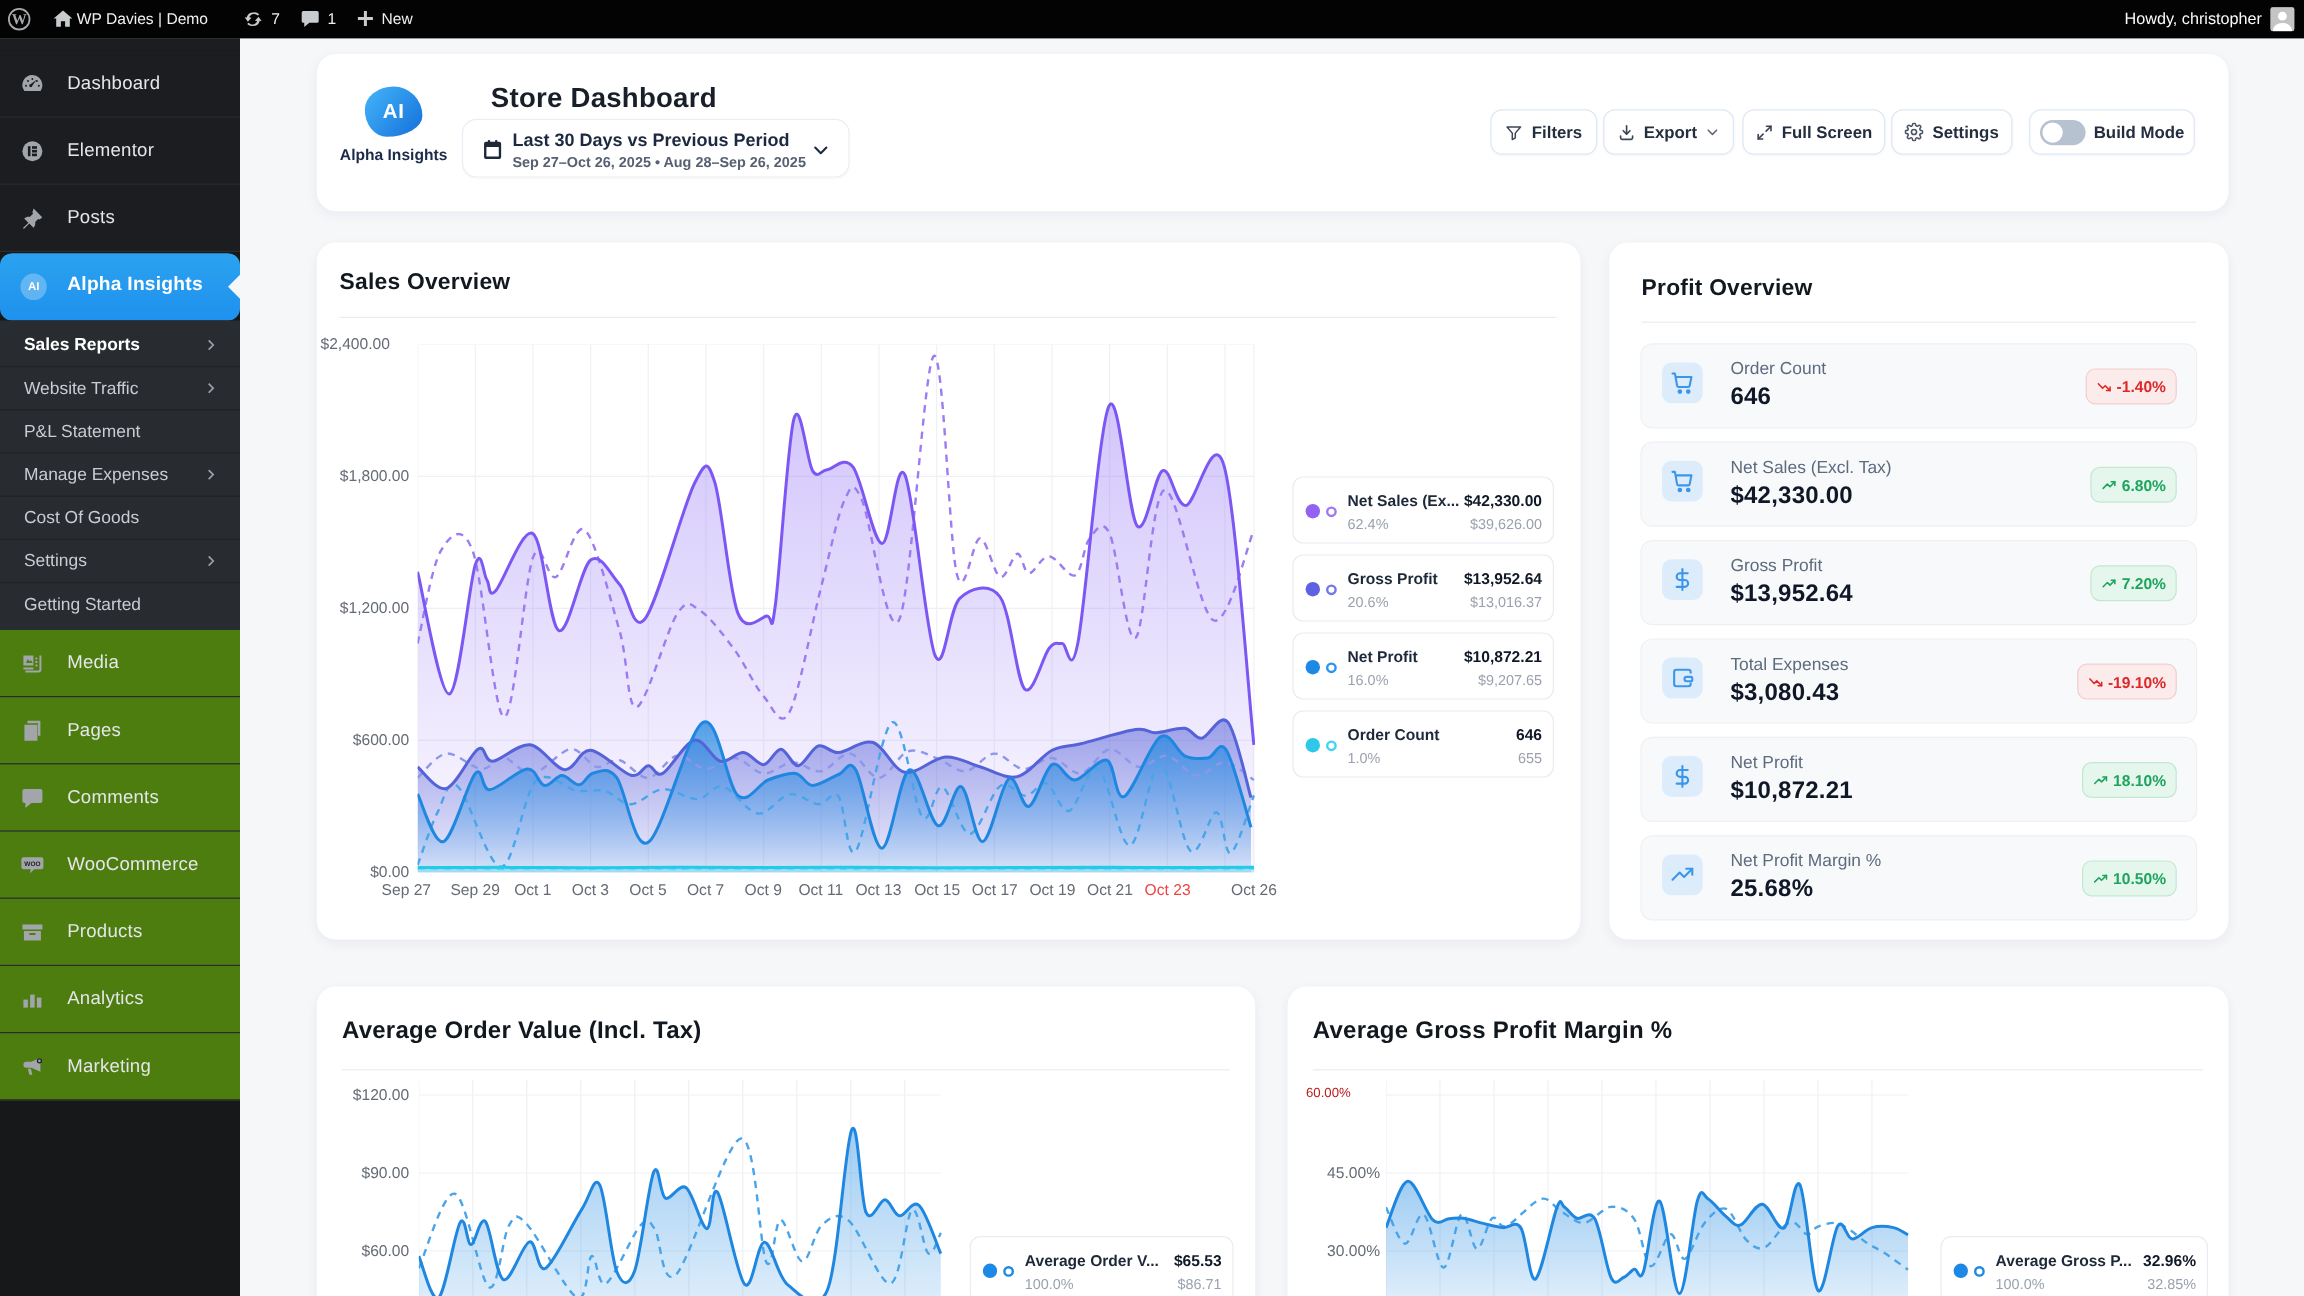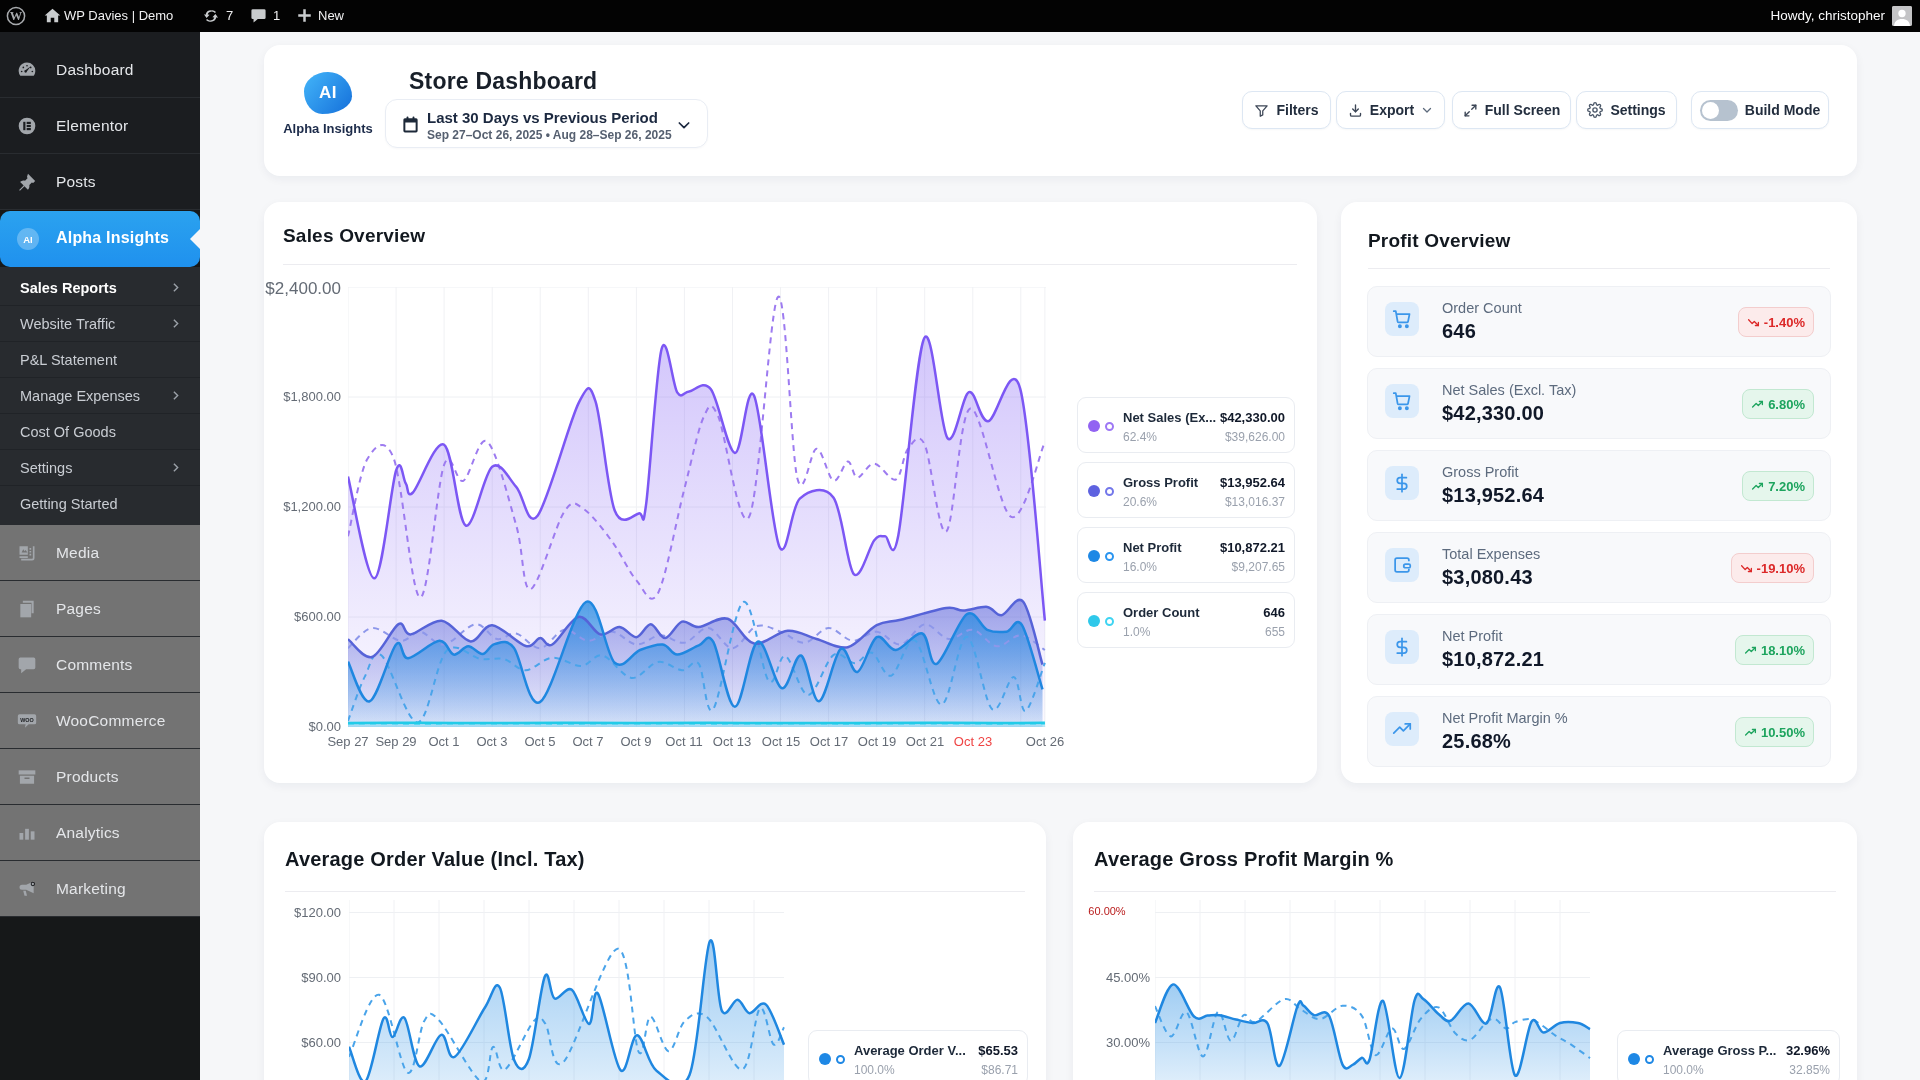--- a/index.html
+++ b/index.html
@@ -130,21 +130,21 @@
     </div>
     <div class="smitem">Cost Of Goods</div>
     <div class="smitem">Settings
       <svg class="abs" style="right:18px;top:11px" width="13" height="13" viewBox="0 0 24 24" fill="none" stroke="#9ba1a8" stroke-width="2.6">
             <polyline points="9 5 16 12 9 19"></polyline>
           </svg>
     </div>
     <div class="smitem" style="border-bottom:none;">Getting Started</div>
   </div>
 
-  <div class="abs" style="left:0;top:493px;width:200px;background:#737373;text-align:right;">
+  <div class="abs" style="left:0;top:493px;width:200px;background:#4d7c0f;text-align:right;">
     <div class="mitem">
       <svg class="ic" viewBox="0 0 24 24" fill="#a2a6ab">
         <path d="M3 4 h10 v10 H3 Z M5.5 11.5 l2-4 1.6 2.4 1.2-1.6 2.2 3.2 Z" fill-rule="evenodd"></path>
         <path d="M15 6 h2 v2 h-2 Z M15 9.5 h2 v2 h-2 Z M15 13 h2 v2 h-2 Z M3 16 h10 v2 H3 Z"></path>
         <path d="M19 4 h2 v14 a3 3 0 0 1 -3 3 H5 v-2 h13 a1 1 0 0 0 1 -1 Z"></path>
       </svg>
       <div class="lb">Media</div>
     </div>
     <div class="mitem">
       <svg class="ic" viewBox="0 0 24 24" fill="#a2a6ab">
@@ -310,36 +310,36 @@
 <path d="M0.0 436.0 C12.0 435.9 48.1 435.8 72.1 435.8 C96.1 435.8 120.2 436.1 144.2 436.1 C168.2 436.1 192.2 435.8 216.3 435.8 C240.3 435.8 264.3 436.0 288.4 436.0 C312.4 436.0 336.4 435.8 360.5 435.8 C384.5 435.8 408.5 436.1 432.5 436.1 C456.6 436.2 480.6 436.0 504.6 436.0 C528.7 435.9 552.7 435.8 576.7 435.8 C600.8 435.8 628.8 436.0 648.8 436.0 C668.8 436.0 688.9 435.8 696.9 435.8 L696.9 440.0 L0.0 440.0 Z" fill="rgba(44,205,236,0.30)"></path>
 <path d="M0.0 249.3 C3.2 236.5 11.6 185.3 19.2 172.3 C26.8 159.3 36.8 148.4 45.7 171.4 C54.5 194.5 63.7 309.5 72.1 310.6 C80.5 311.6 88.9 197.3 96.1 177.8 C103.3 158.4 108.1 197.6 115.3 193.8 C122.6 189.9 130.6 147.3 139.4 154.7 C148.2 162.2 161.0 213.7 168.2 238.3 C175.4 262.9 174.6 304.6 182.6 302.3 C190.6 300.0 207.5 238.0 216.3 224.6 C225.1 211.2 227.5 216.8 235.5 221.8 C243.5 226.9 255.5 242.9 264.3 254.8 C273.1 266.8 280.8 284.8 288.4 293.3 C296.0 301.9 302.0 321.4 310.0 306.2 C318.0 290.9 328.8 231.0 336.4 201.7 C344.0 172.3 350.0 142.2 355.6 130.2 C361.3 118.1 362.5 112.7 370.1 129.2 C377.7 145.8 391.3 249.5 401.3 229.5 C411.3 209.6 422.1 16.0 430.1 9.7 C438.1 3.4 443.0 166.3 449.4 191.6 C455.8 216.9 462.6 161.3 468.6 161.7 C474.6 162.1 480.2 191.6 485.4 193.8 C490.6 195.9 495.8 175.1 499.8 174.5 C503.8 174.0 505.0 190.3 509.4 190.7 C513.8 191.0 519.8 176.2 526.3 176.6 C532.7 176.9 542.3 194.9 547.9 192.5 C553.5 190.1 555.1 167.7 559.9 161.9 C564.7 156.1 570.3 143.9 576.7 157.7 C583.1 171.4 590.7 250.6 598.3 244.6 C606.0 238.5 611.6 123.8 622.4 121.4 C633.2 118.9 650.8 224.3 663.2 229.9 C675.6 235.5 691.3 167.3 696.9 154.7" fill="none" stroke="#9d7bf0" stroke-width="2" stroke-dasharray="6 5"></path>
 <path d="M0.0 361.2 C4.0 357.8 15.2 342.2 24.0 341.0 C32.8 339.8 44.9 353.2 52.9 353.8 C60.9 354.4 64.9 344.1 72.1 344.7 C79.3 345.3 86.9 358.7 96.1 357.5 C105.3 356.3 118.5 338.3 127.4 337.3 C136.2 336.4 142.2 350.5 149.0 352.0 C155.8 353.5 161.0 345.0 168.2 346.5 C175.4 348.0 184.2 361.8 192.2 361.2 C200.2 360.6 208.3 344.1 216.3 342.8 C224.3 341.6 232.3 353.5 240.3 353.8 C248.3 354.1 256.3 344.1 264.3 344.7 C272.3 345.3 280.4 356.9 288.4 357.5 C296.4 358.1 304.4 348.6 312.4 348.3 C320.4 348.0 328.4 356.9 336.4 355.7 C344.4 354.4 352.4 340.1 360.5 341.0 C368.5 341.9 376.5 361.5 384.5 361.2 C392.5 360.9 400.5 341.9 408.5 339.2 C416.5 336.4 424.5 341.9 432.5 344.7 C440.6 347.4 448.6 356.3 456.6 355.7 C464.6 355.1 472.6 341.3 480.6 341.0 C488.6 340.7 496.6 353.2 504.6 353.8 C512.6 354.4 520.7 344.1 528.7 344.7 C536.7 345.3 544.7 358.7 552.7 357.5 C560.7 356.3 568.7 338.3 576.7 337.3 C584.7 336.4 592.7 351.1 600.8 352.0 C608.8 352.9 616.8 341.6 624.8 342.8 C632.8 344.1 640.8 358.4 648.8 359.3 C656.8 360.3 664.8 347.7 672.8 348.3 C680.9 348.9 692.9 360.6 696.9 363.0" fill="none" stroke="#8d97ea" stroke-width="2" stroke-dasharray="6 5"></path>
 <path d="M0.0 433.9 C2.8 426.6 11.2 400.5 16.8 389.6 C22.4 378.7 24.8 360.9 33.6 368.5 C42.5 376.1 58.9 436.2 69.7 435.4 C80.5 434.7 88.1 374.5 98.5 363.9 C108.9 353.3 122.6 370.4 132.2 371.8 C141.8 373.2 148.6 370.3 156.2 372.2 C163.8 374.1 169.8 383.4 177.8 383.2 C185.8 382.9 195.0 371.4 204.3 370.7 C213.5 370.0 224.7 379.3 233.1 378.9 C241.5 378.6 246.3 366.5 254.7 368.5 C263.1 370.5 274.3 389.8 283.6 390.9 C292.8 391.9 301.6 376.2 310.0 374.9 C318.4 373.6 327.2 382.9 334.0 383.2 C340.8 383.5 345.6 370.3 350.8 376.8 C356.0 383.2 357.8 432.3 365.3 422.0 C372.7 411.7 386.1 319.7 395.3 315.0 C404.5 310.2 413.5 384.6 420.5 393.6 C427.5 402.6 430.7 366.5 437.3 368.9 C444.0 371.2 452.2 408.0 460.2 407.9 C468.2 407.8 477.6 373.4 485.4 368.1 C493.2 362.8 500.6 376.6 507.0 376.2 C513.4 375.8 517.8 363.7 523.9 365.8 C529.9 367.8 535.9 390.7 543.1 388.7 C550.3 386.6 558.7 348.6 567.1 353.5 C575.5 358.3 584.9 418.2 593.5 417.6 C602.2 417.0 610.4 349.1 618.8 349.8 C627.2 350.5 636.2 415.3 644.0 422.0 C651.8 428.7 660.0 389.6 665.6 389.9 C671.2 390.3 672.4 426.2 677.6 423.9 C682.9 421.5 693.7 383.8 696.9 375.8" fill="none" stroke="#4aa4ea" stroke-width="2" stroke-dasharray="6 5"></path>
 <path d="M0.0 436.7 C12.0 436.7 48.1 436.9 72.1 436.9 C96.1 436.9 120.2 436.7 144.2 436.7 C168.2 436.7 192.2 436.9 216.3 436.9 C240.3 436.9 264.3 436.7 288.4 436.7 C312.4 436.7 336.4 436.9 360.5 436.9 C384.5 436.9 408.5 436.7 432.5 436.7 C456.6 436.7 480.6 436.9 504.6 436.9 C528.7 436.9 552.7 436.7 576.7 436.7 C600.8 436.7 628.8 436.9 648.8 436.9 C668.8 436.9 688.9 436.7 696.9 436.7" fill="none" stroke="#55d7f2" stroke-width="2" stroke-dasharray="6 5"></path>
 <path d="M0.0 189.6 C4.4 206.5 18.4 292.3 26.4 291.3 C34.4 290.3 42.9 199.4 48.1 183.5 C53.3 167.7 54.9 192.5 57.7 196.2 C60.5 199.8 58.5 211.9 64.9 205.5 C71.3 199.1 87.3 152.2 96.1 157.7 C104.9 163.2 109.7 234.9 117.7 238.5 C125.8 242.2 135.8 186.1 144.2 179.7 C152.6 173.2 160.6 191.7 168.2 199.8 C175.8 208.0 179.4 242.4 189.8 228.4 C200.2 214.4 221.1 134.9 230.7 115.9 C240.3 96.9 241.5 96.5 247.5 114.4 C253.5 132.3 259.5 204.8 266.7 223.5 C273.9 242.2 285.6 227.3 290.8 226.4 C296.0 225.5 294.2 245.6 298.0 218.2 C301.8 190.8 308.4 80.8 313.6 62.0 C318.8 43.2 324.6 98.3 329.2 105.4 C333.8 112.5 335.6 105.0 341.2 104.5 C346.8 104.0 355.2 92.1 362.9 102.3 C370.5 112.5 379.7 164.8 386.9 165.9 C394.1 167.0 398.7 93.1 406.1 108.7 C413.5 124.3 423.7 242.3 431.3 259.4 C438.9 276.6 442.8 219.7 451.8 211.6 C460.8 203.4 476.4 197.9 485.4 210.5 C494.4 223.1 499.0 280.0 505.8 287.1 C512.6 294.2 521.1 259.5 526.3 253.2 C531.5 246.9 533.1 249.9 537.1 249.2 C541.1 248.4 543.8 281.4 550.3 248.4 C556.8 215.4 568.0 67.4 576.2 51.2 C584.4 34.9 592.1 142.1 599.5 151.1 C607.0 160.1 614.2 108.0 620.9 105.2 C627.7 102.4 631.6 134.8 640.2 134.2 C648.7 133.6 662.7 68.1 672.1 101.4 C681.6 134.6 692.7 295.0 696.9 333.7" fill="none" stroke="#7c57f4" stroke-width="2.5" stroke-linejoin="round"></path>
 <path d="M0.0 352.2 C4.0 355.1 15.6 372.5 24.0 370.0 C32.4 367.5 44.1 340.9 50.5 337.1 C56.9 333.4 55.3 348.0 62.5 347.4 C69.7 346.8 83.7 332.5 93.7 333.7 C103.7 334.8 114.1 353.6 122.6 354.4 C131.0 355.1 135.0 337.5 144.2 338.2 C153.4 339.0 169.8 356.8 177.8 359.0 C185.8 361.1 187.8 351.3 192.2 351.1 C196.6 350.8 197.8 361.0 204.3 357.5 C210.7 354.0 222.7 331.5 230.7 329.8 C238.7 328.1 245.5 345.7 252.3 347.4 C259.1 349.1 265.5 339.6 271.5 340.1 C277.5 340.5 283.2 350.6 288.4 350.2 C293.6 349.7 298.0 337.2 302.8 337.3 C307.6 337.5 312.0 351.5 317.2 351.1 C322.4 350.6 328.4 336.4 334.0 334.6 C339.6 332.8 343.2 340.5 350.8 340.1 C358.4 339.6 370.5 329.1 379.7 331.8 C388.9 334.6 396.1 354.6 406.1 356.6 C416.1 358.6 429.3 344.5 439.7 343.8 C450.2 343.0 458.6 349.2 468.6 352.0 C478.6 354.8 489.8 362.5 499.8 360.2 C509.8 358.0 519.8 342.8 528.7 338.2 C537.5 333.7 541.1 335.6 552.7 332.8 C564.3 329.9 587.9 322.5 598.3 321.0 C608.8 319.5 608.4 323.8 615.2 323.6 C622.0 323.4 632.8 319.2 639.2 319.9 C645.6 320.7 647.6 329.0 653.6 328.2 C659.6 327.3 668.4 306.5 675.2 314.8 C682.1 323.0 691.3 367.2 694.5 377.7" fill="none" stroke="#5663d8" stroke-width="2.5" stroke-linejoin="round"></path>
 <path d="M0.0 374.7 C3.6 381.3 13.6 417.2 21.6 414.3 C29.6 411.5 41.7 364.7 48.1 357.5 C54.5 350.3 52.9 371.9 60.1 371.2 C67.3 370.6 83.7 354.4 91.3 353.8 C98.9 353.2 100.9 366.7 105.7 367.6 C110.5 368.5 115.3 359.4 120.2 359.3 C125.0 359.2 130.2 367.4 134.6 367.0 C139.0 366.7 141.4 358.2 146.6 357.1 C151.8 356.1 158.2 351.2 165.8 360.8 C173.4 370.4 180.2 422.5 192.2 414.9 C204.3 407.2 225.5 321.5 237.9 315.0 C250.3 308.5 257.7 367.8 266.7 375.8 C275.7 383.8 284.0 366.1 292.0 363.0 C300.0 359.9 308.6 356.7 314.8 357.5 C321.0 358.3 323.2 367.4 329.2 367.6 C335.2 367.7 344.8 360.6 350.8 358.4 C356.8 356.3 359.2 344.5 365.3 354.8 C371.3 365.0 379.5 419.9 386.9 419.8 C394.3 419.8 401.9 357.7 409.7 354.6 C417.5 351.4 426.5 398.8 433.7 401.1 C441.0 403.5 446.8 366.3 453.0 368.5 C459.2 370.7 464.4 415.4 471.0 414.3 C477.6 413.3 486.2 367.0 492.6 362.1 C499.0 357.2 503.4 387.0 509.4 385.0 C515.4 383.0 522.3 353.8 528.7 350.2 C535.1 346.5 540.3 363.6 547.9 363.0 C555.5 362.4 567.5 344.2 574.3 346.5 C581.1 348.8 581.3 380.0 588.7 376.8 C596.1 373.5 610.4 332.9 618.8 327.2 C627.2 321.6 632.6 339.9 639.2 342.8 C645.8 345.7 652.6 345.4 658.4 344.7 C664.2 343.9 668.0 328.6 674.0 338.2 C680.0 347.9 691.1 391.7 694.5 402.4" fill="none" stroke="#1f87e0" stroke-width="2.5" stroke-linejoin="round"></path>
 <path d="M0.0 436.0 C12.0 435.9 48.1 435.8 72.1 435.8 C96.1 435.8 120.2 436.1 144.2 436.1 C168.2 436.1 192.2 435.8 216.3 435.8 C240.3 435.8 264.3 436.0 288.4 436.0 C312.4 436.0 336.4 435.8 360.5 435.8 C384.5 435.8 408.5 436.1 432.5 436.1 C456.6 436.2 480.6 436.0 504.6 436.0 C528.7 435.9 552.7 435.8 576.7 435.8 C600.8 435.8 628.8 436.0 648.8 436.0 C668.8 436.0 688.9 435.8 696.9 435.8" fill="none" stroke="#22cbe8" stroke-width="2.5"></path>
 </svg>
-<div style="position:absolute;left:318px;top:734px;width:60px;text-align:center;font-size:13px;color:#646b75;">Sep 27</div>
+<div style="position:absolute;left:318px;top:734px;width:60px;text-align:left;font-size:13px;color:#646b75;">Sep 27</div>
     <div style="position:absolute;left:366px;top:734px;width:60px;text-align:center;font-size:13px;color:#646b75;">Sep 29</div>
     <div style="position:absolute;left:414px;top:734px;width:60px;text-align:center;font-size:13px;color:#646b75;">Oct 1</div>
     <div style="position:absolute;left:462px;top:734px;width:60px;text-align:center;font-size:13px;color:#646b75;">Oct 3</div>
     <div style="position:absolute;left:510px;top:734px;width:60px;text-align:center;font-size:13px;color:#646b75;">Oct 5</div>
     <div style="position:absolute;left:558px;top:734px;width:60px;text-align:center;font-size:13px;color:#646b75;">Oct 7</div>
     <div style="position:absolute;left:606px;top:734px;width:60px;text-align:center;font-size:13px;color:#646b75;">Oct 9</div>
     <div style="position:absolute;left:654px;top:734px;width:60px;text-align:center;font-size:13px;color:#646b75;">Oct 11</div>
     <div style="position:absolute;left:702px;top:734px;width:60px;text-align:center;font-size:13px;color:#646b75;">Oct 13</div>
     <div style="position:absolute;left:751px;top:734px;width:60px;text-align:center;font-size:13px;color:#646b75;">Oct 15</div>
     <div style="position:absolute;left:799px;top:734px;width:60px;text-align:center;font-size:13px;color:#646b75;">Oct 17</div>
     <div style="position:absolute;left:847px;top:734px;width:60px;text-align:center;font-size:13px;color:#646b75;">Oct 19</div>
     <div style="position:absolute;left:895px;top:734px;width:60px;text-align:center;font-size:13px;color:#646b75;">Oct 21</div>
     <div style="position:absolute;left:943px;top:734px;width:60px;text-align:center;font-size:13px;color:#ef4444;">Oct 23</div>
     <div style="position:absolute;left:1015px;top:734px;width:60px;text-align:center;font-size:13px;color:#646b75;">Oct 26</div>
-<div style="position:absolute;left:251px;top:279px;width:90px;text-align:right;font-size:17px;color:#646b75;">$2,400.00</div>
+<div style="position:absolute;left:251px;top:279px;width:90px;text-align:center;font-size:13px;color:#646b75;">$2,400.00</div>
     <div style="position:absolute;left:251px;top:389px;width:90px;text-align:right;font-size:13px;color:#646b75;">$1,800.00</div>
     <div style="position:absolute;left:251px;top:499px;width:90px;text-align:right;font-size:13px;color:#646b75;">$1,200.00</div>
     <div style="position:absolute;left:251px;top:609px;width:90px;text-align:right;font-size:13px;color:#646b75;">$600.00</div>
     <div style="position:absolute;left:251px;top:719px;width:90px;text-align:right;font-size:13px;color:#646b75;">$0.00</div>
 <div class="leg" style="top:397px;">
       <div class="ldot" style="background:#9263f2;"></div>
       <div class="lring" style="border-color:#9e78f5;"></div>
       <div class="llab">Net Sales (Ex...</div>
       <div class="lpct">62.4%</div>
       <div class="lval">$42,330.00</div>

